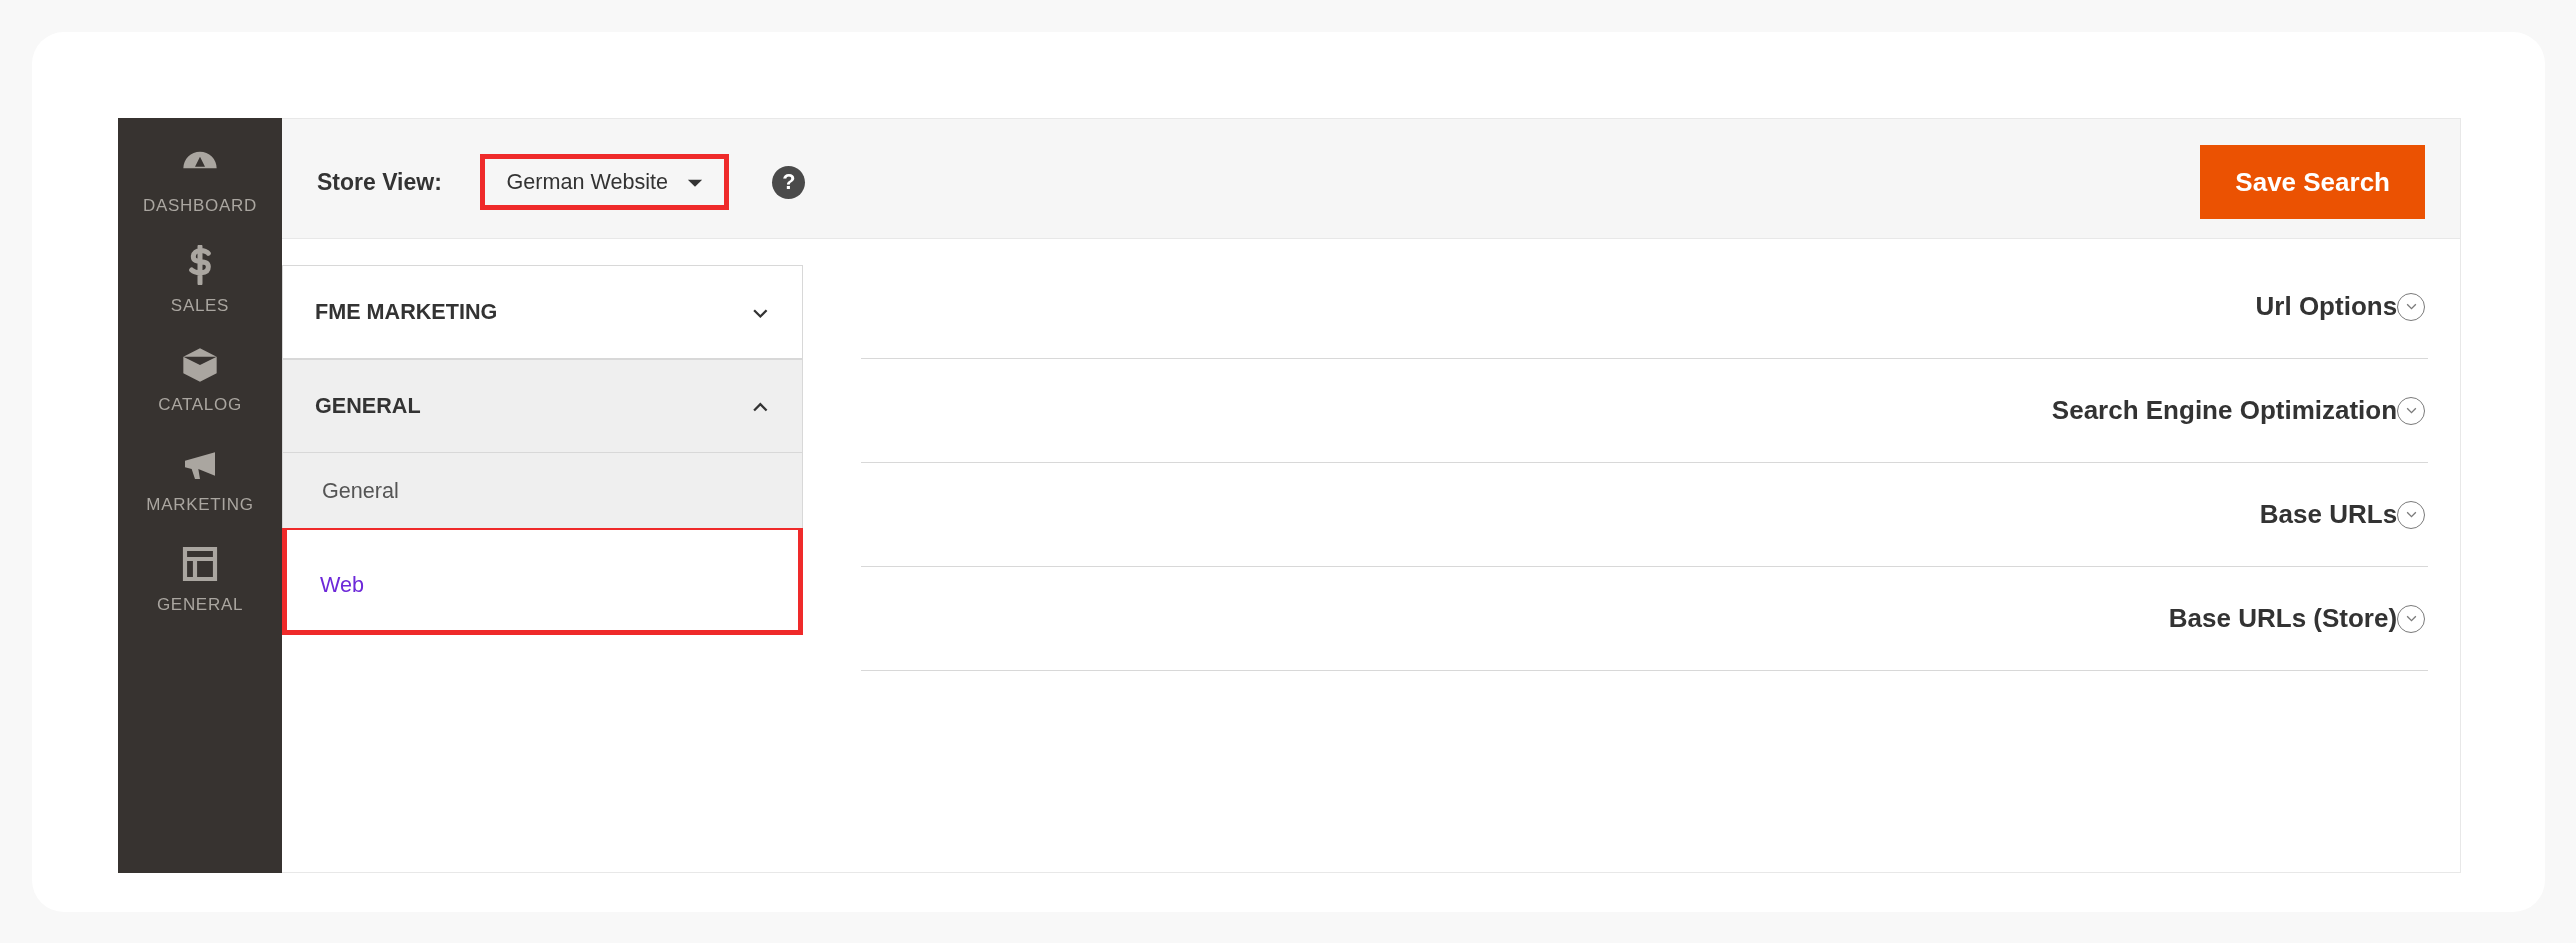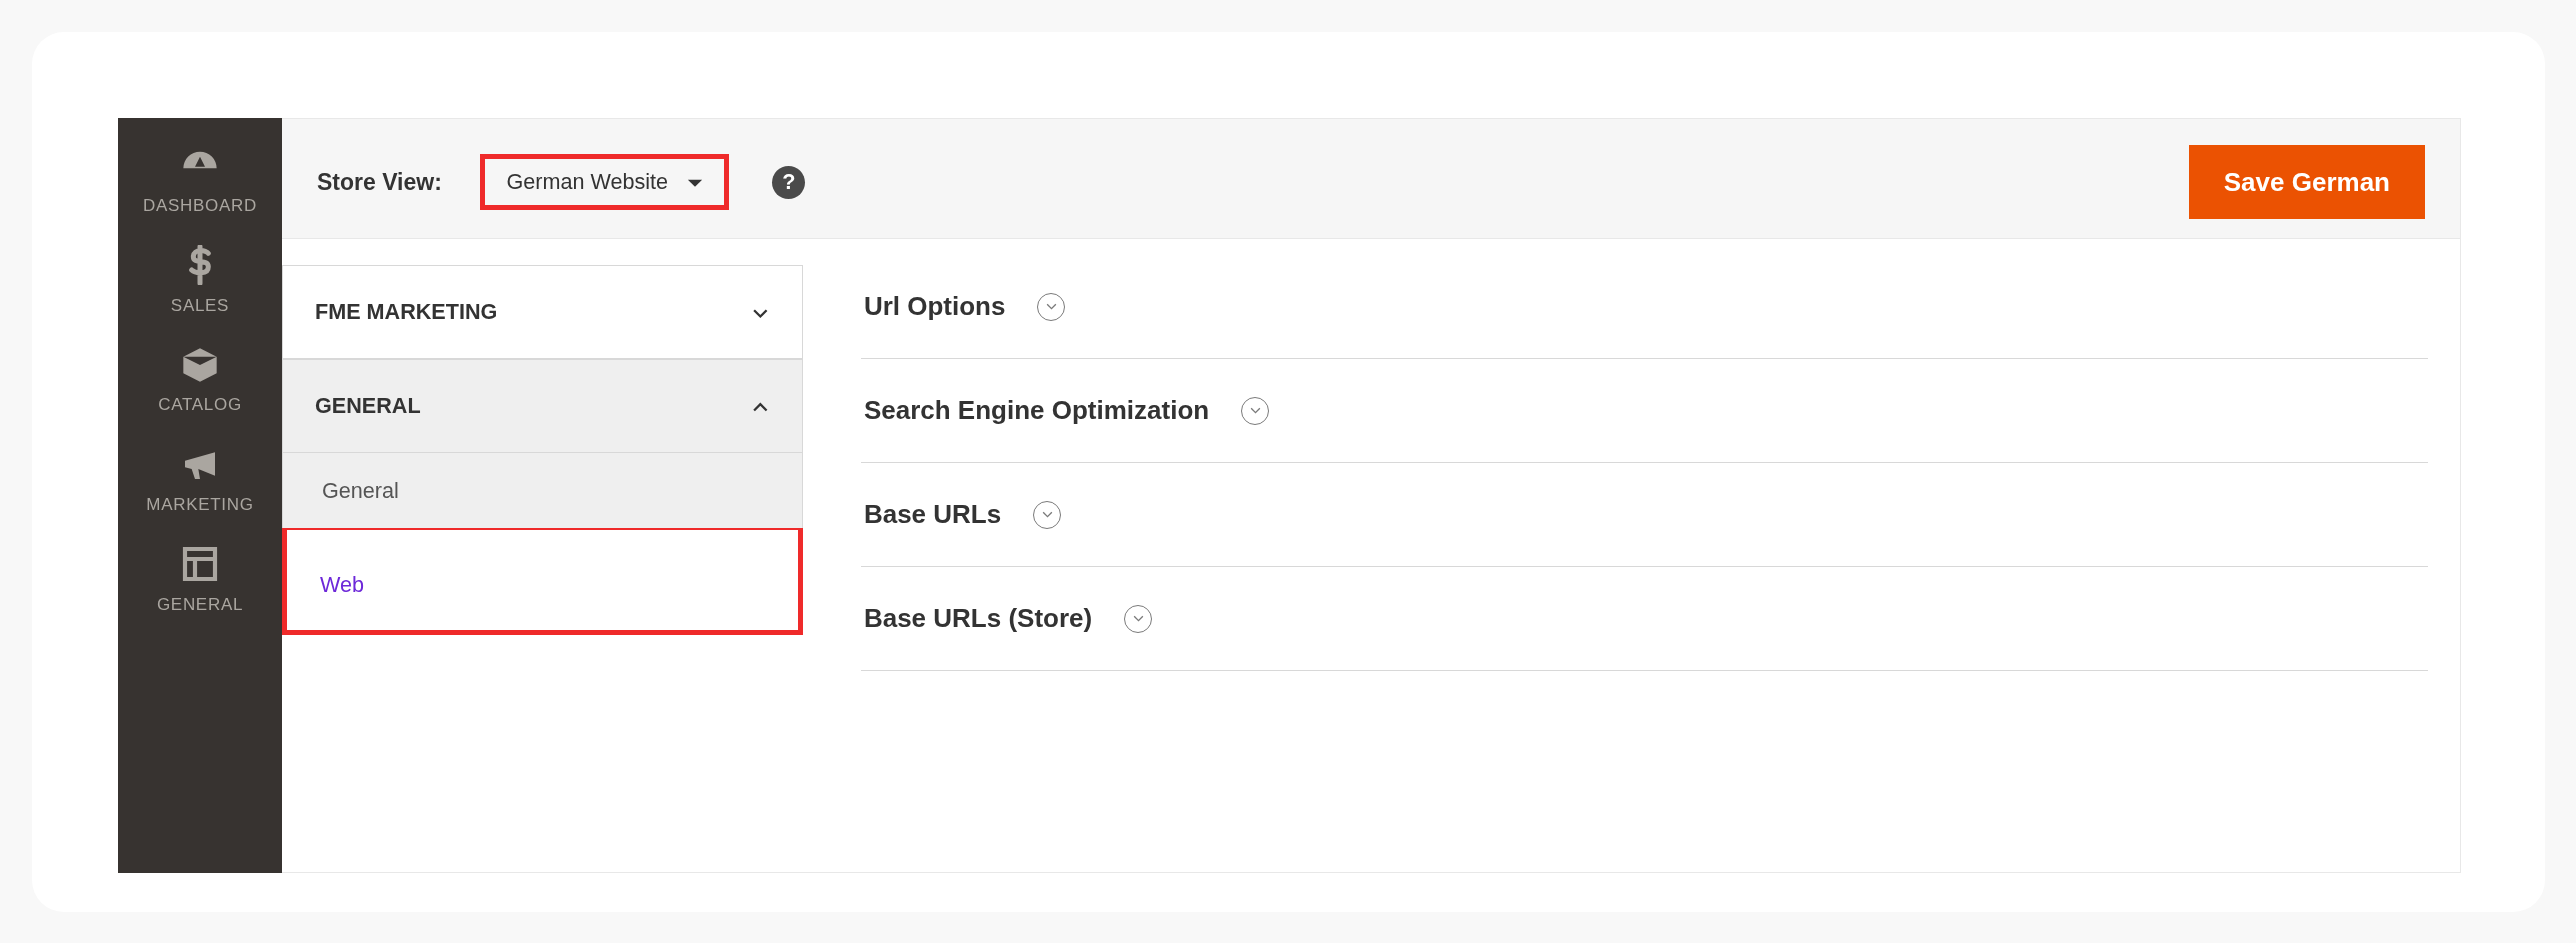--- a/index.html
+++ b/index.html
@@ -205,25 +205,24 @@
 
   
   .settings-col {
     flex: 1;
     padding: 26px 32px 0 58px;
     box-sizing: border-box;
   }
   .settings-row {
     display: flex;
     align-items: center;
-    justify-content: flex-start;
+    justify-content: flex-end;
     padding: 36px 2.9px;
     border-bottom: 0.7px solid #d8d8d8;
     cursor: pointer;
-    gap: 32px;
   }
   .settings-row:first-child {
     padding-top: 26px;
   }
   .settings-title {
     font-size: 26px;
     font-weight: 600;
     color: #333;
   }
   .circ-chev {
@@ -313,21 +312,21 @@
                 </svg>
             </span>
           </div>
 
           <span class="help-icon">
             <span>?</span>
           </span>
 
           <span class="toolbar-spacer"></span>
 
-          <button class="save-btn">Save German</button>
+          <button class="save-btn">Save Search</button>
         </div>
 
         <div class="content-row">
 
           <aside class="config-nav">
 
             <div class="config-section-head collapsed">
               <span>FME MARKETING</span>
               <span class="chev">
                 <svg viewBox="0 0 24 24">

